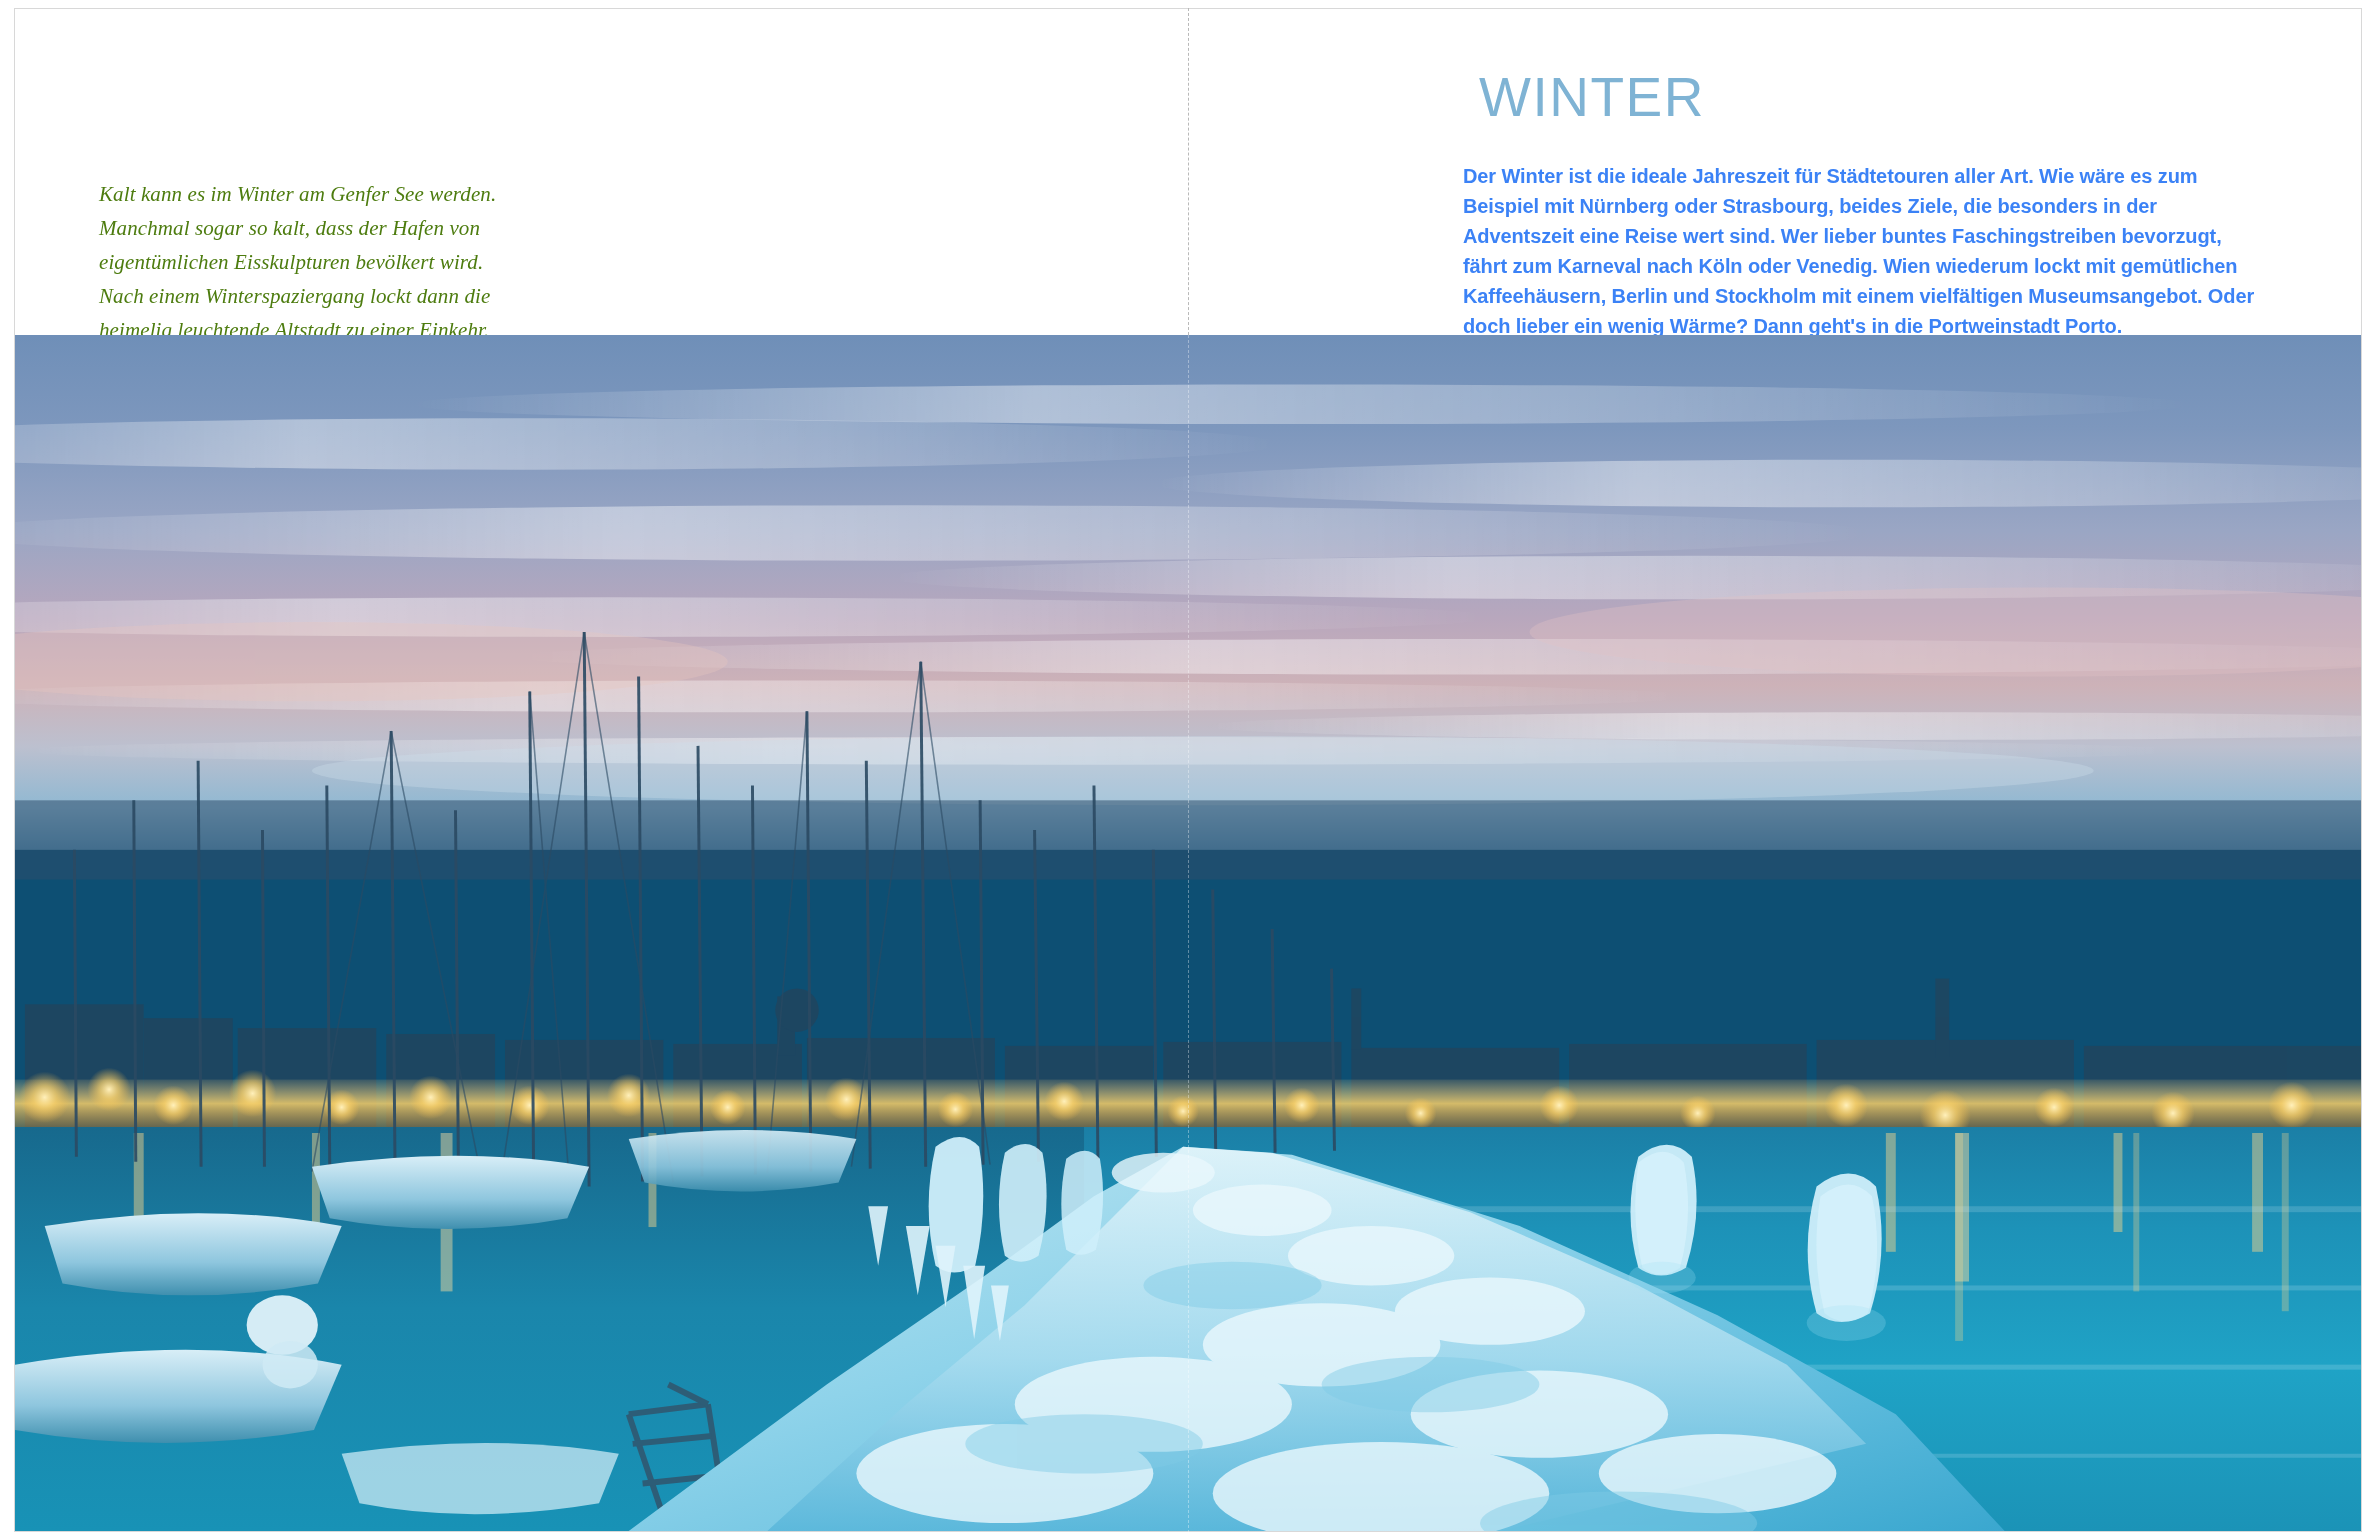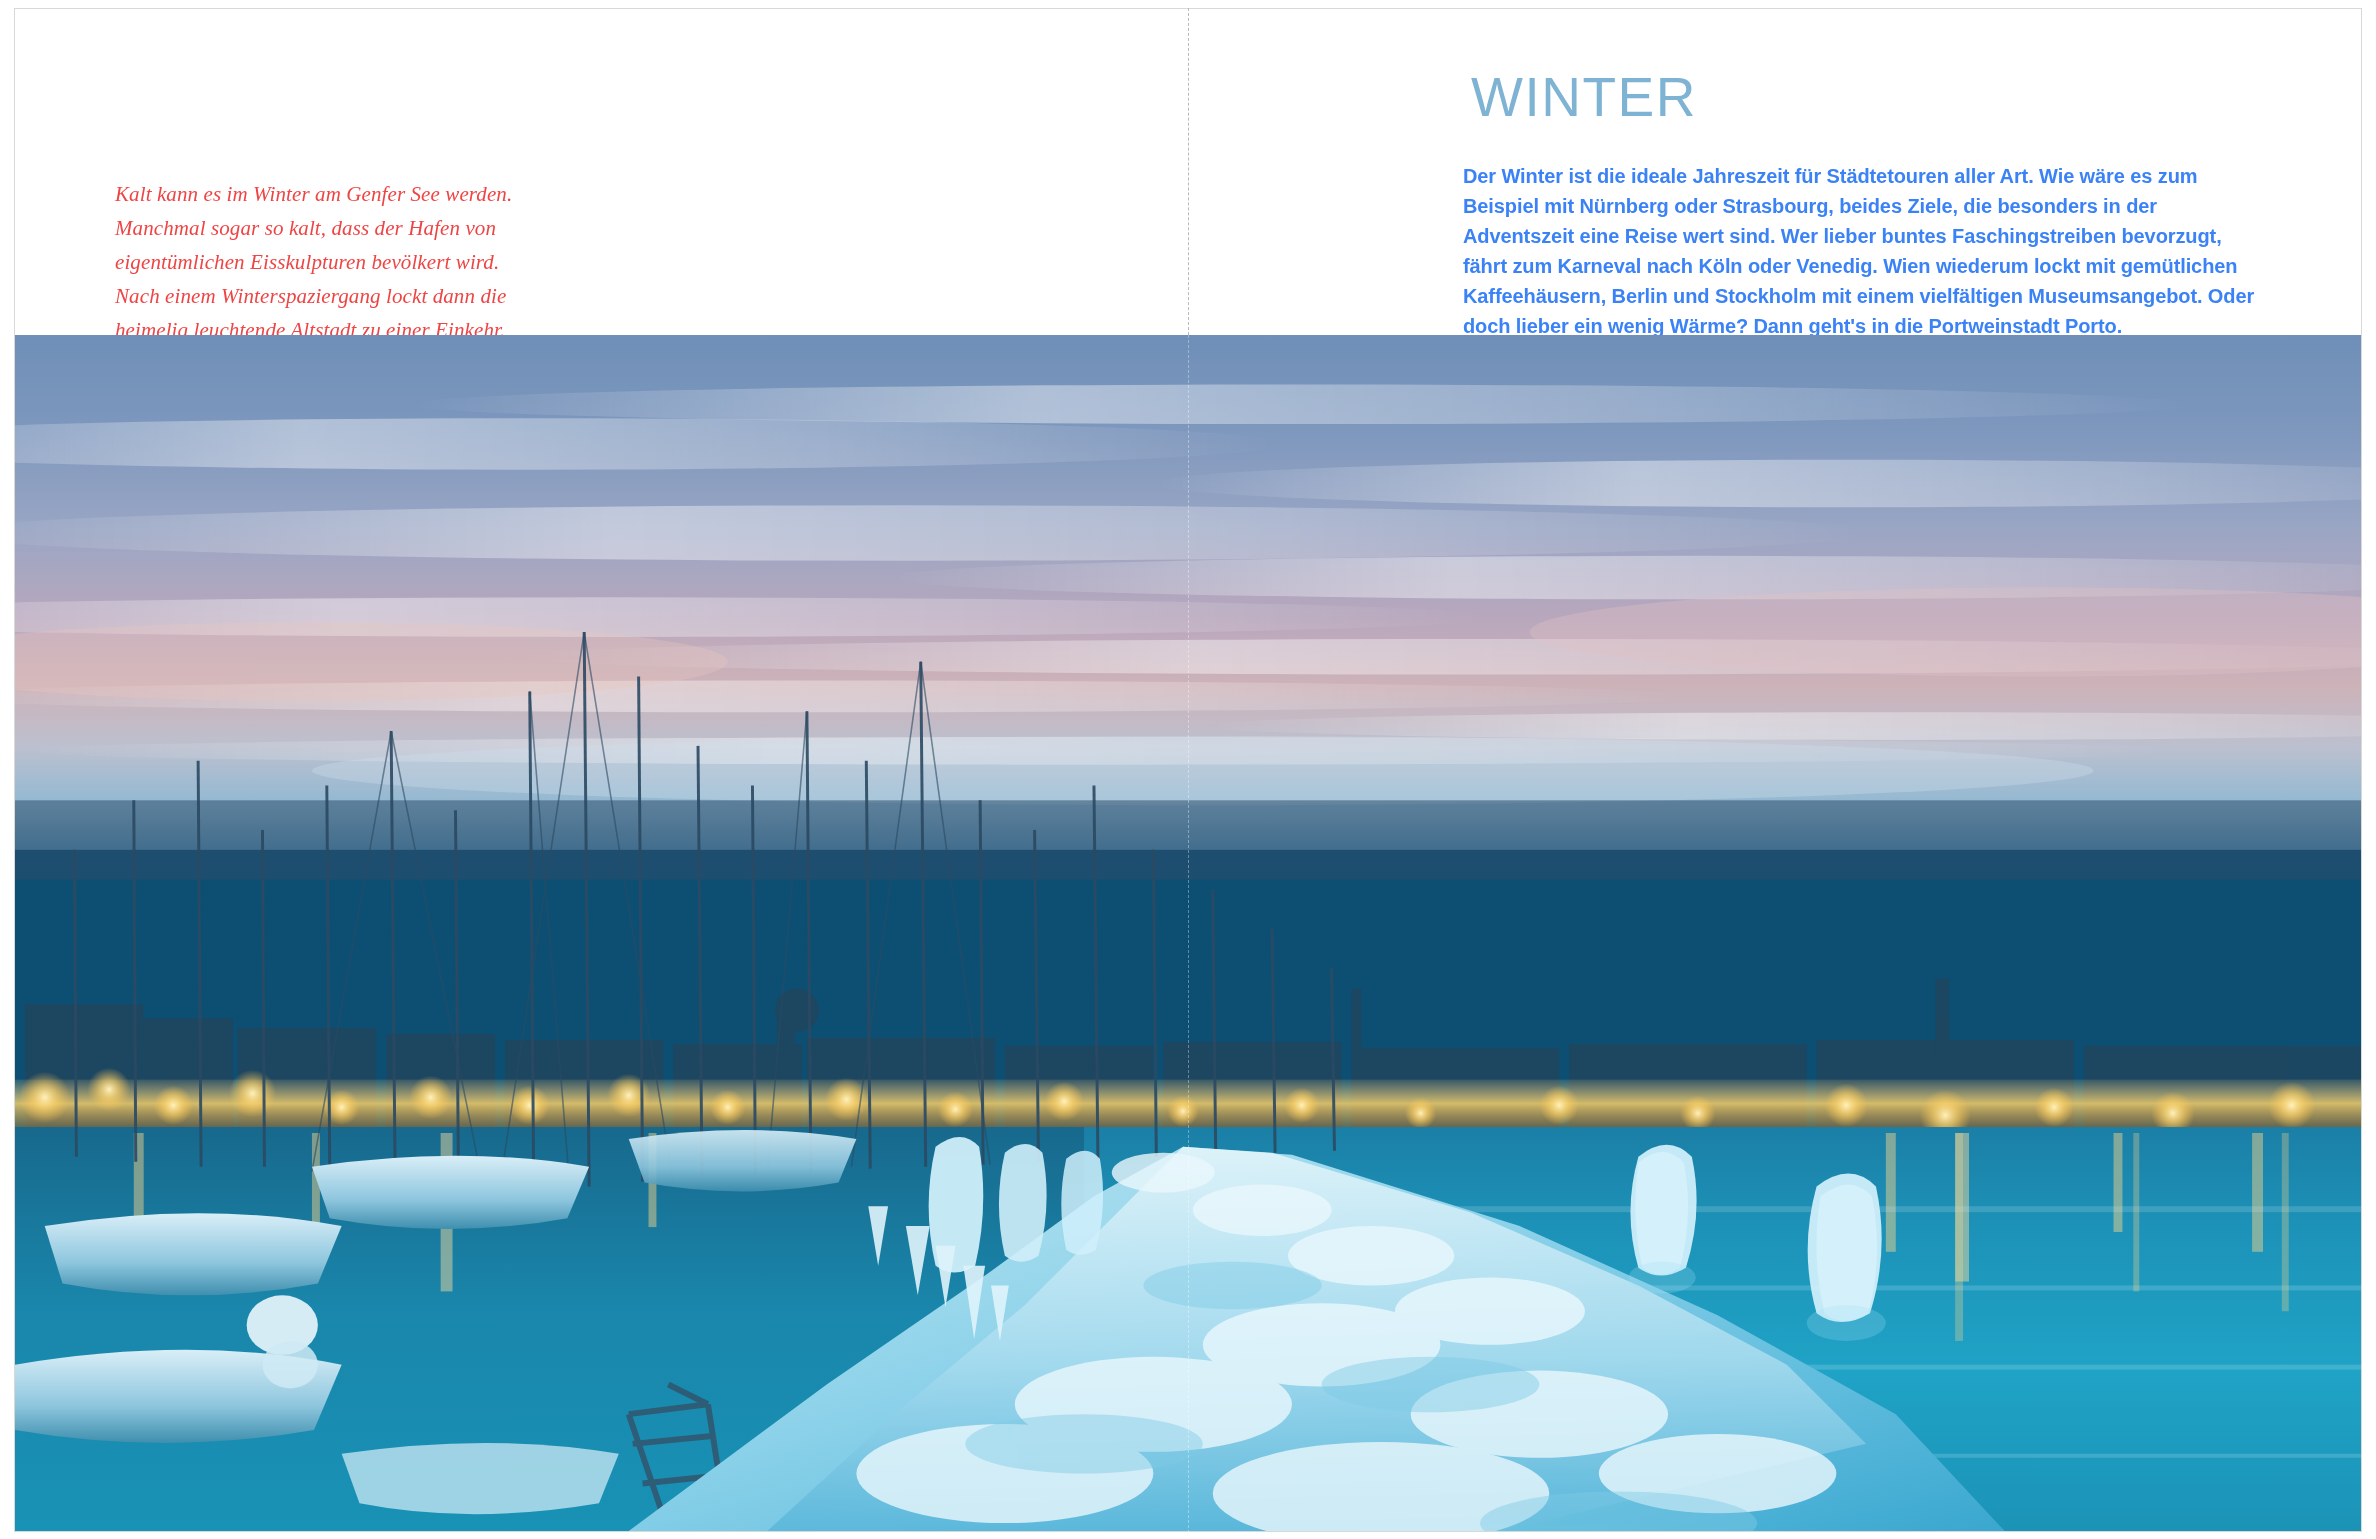--- a/index.html
+++ b/index.html
@@ -54,40 +54,39 @@
   
   .caption {
     position: absolute;
     left: 99px;
     top: 156px;
     width: 426px;
     font-family: "Liberation Serif", serif;
     font-style: italic;
     font-size: 21px;
     line-height: 1.62;
-    color: #ef4444;
+    color: #4d7c0f;
     letter-spacing: 0.1px;
-    margin-left: 16px;
   }
 
   
   .right-col {
     position: absolute;
     left: 1463px;
     top: 69px;
     width: 804px;
   }
   .section-title {
     font-family: "Liberation Sans", sans-serif;
     font-weight: 400;
     font-size: 55px;
     line-height: 1.05;
     color: #7fb3d4;
     letter-spacing: 1.5px;
-    margin: 0 0 34px 8px;
+    margin: 0 0 34px 16px;
   }
   .intro {
     font-family: "Liberation Sans", sans-serif;
     font-weight: bold;
     font-size: 20px;
     line-height: 1.5;
     color: #3b82f6;
     letter-spacing: -0.1px;
     margin: 0;
   }

